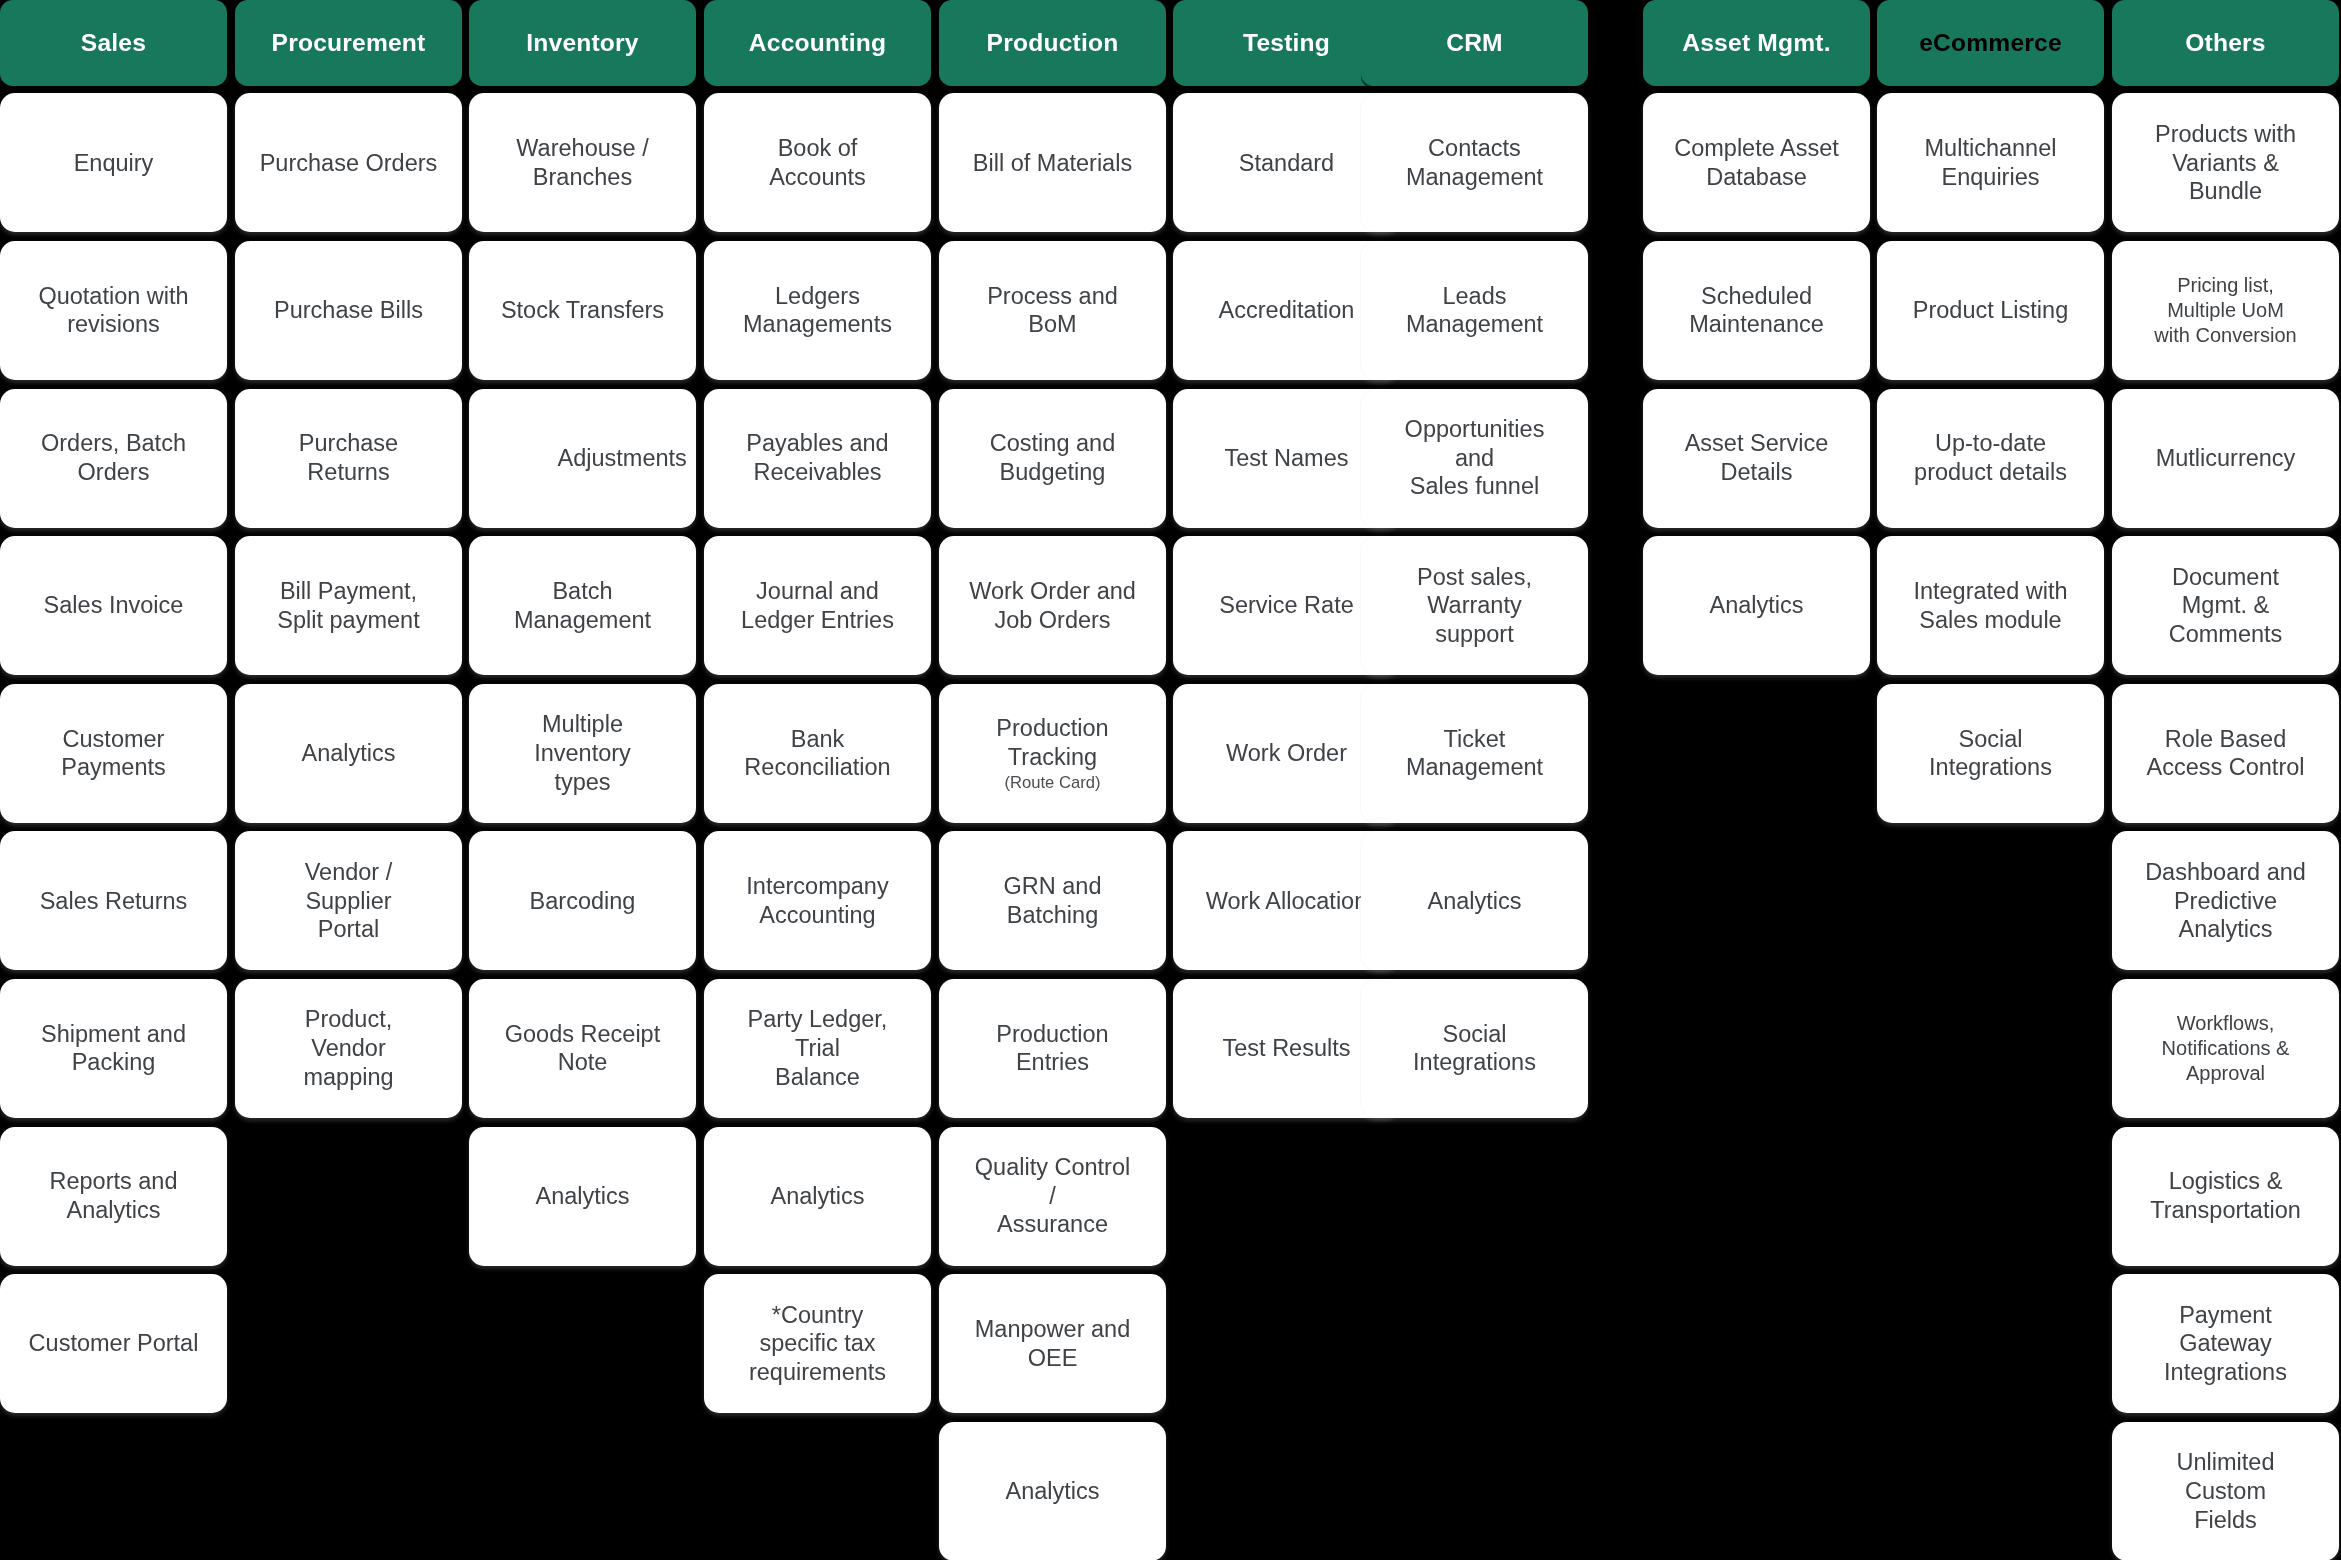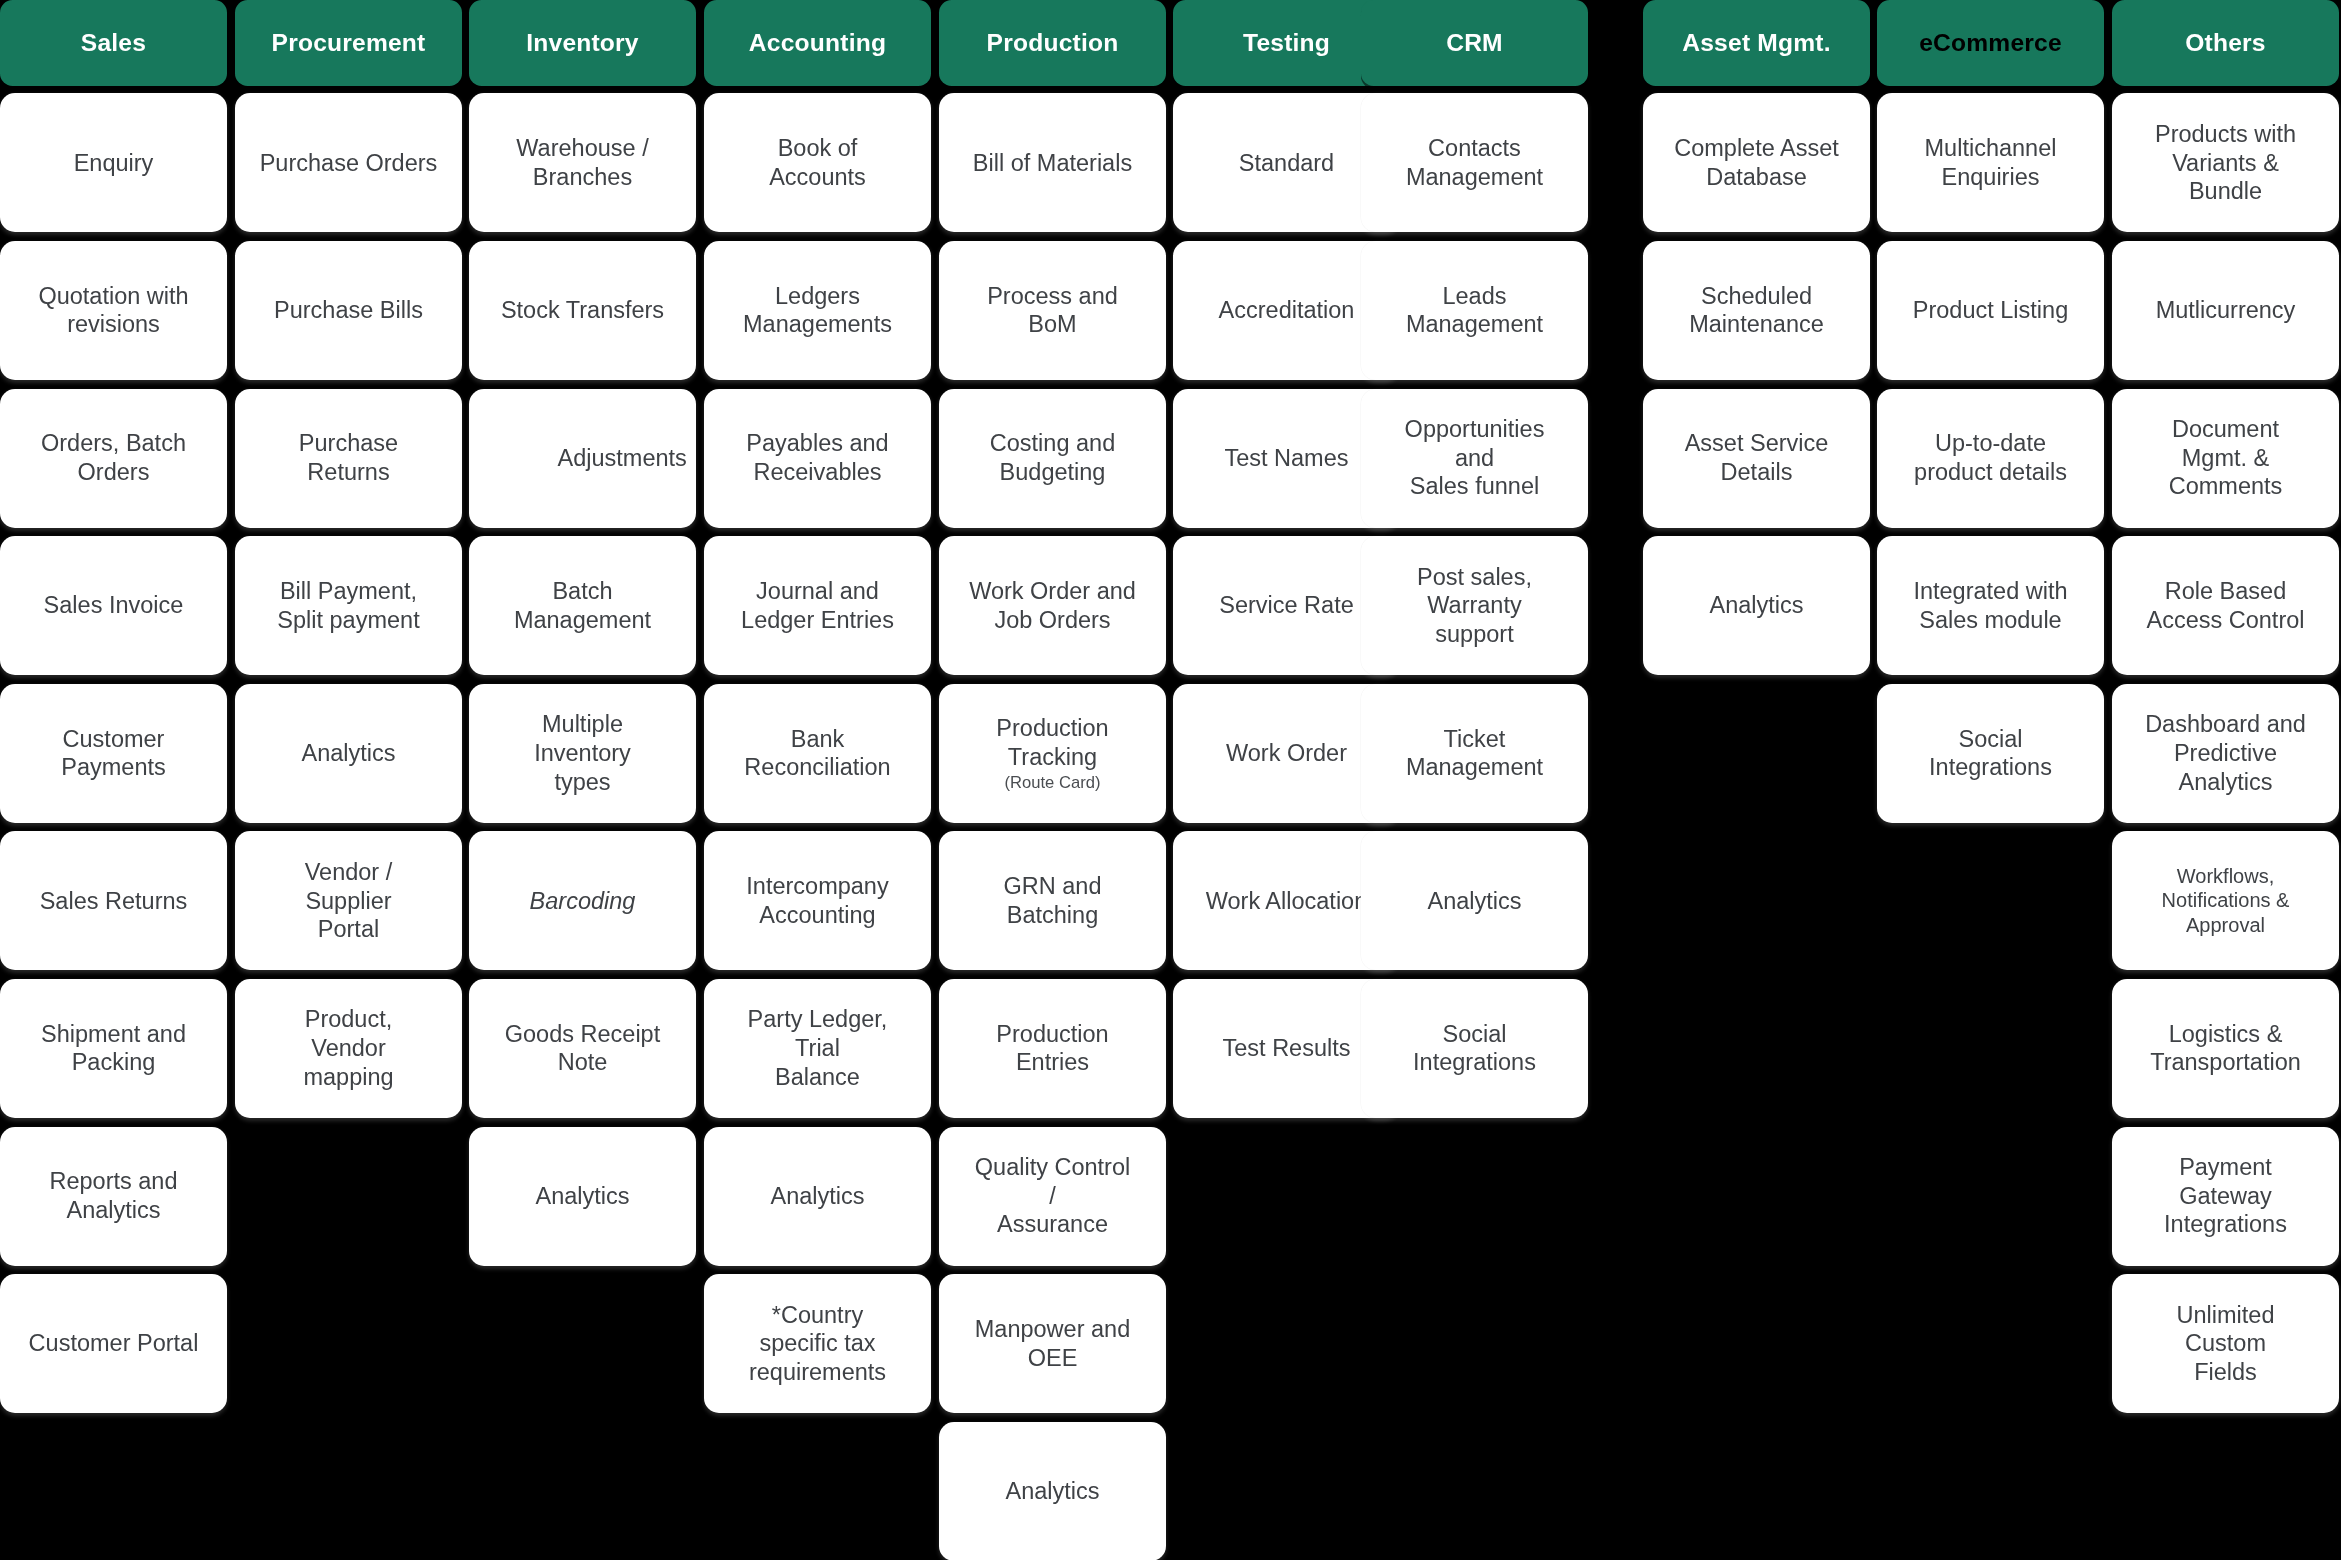--- a/index.html
+++ b/index.html
@@ -172,21 +172,21 @@
       </div>
       <div class="cell" style="background: rgb(255, 255, 255);">
         <span class="cell-label" style="color: rgb(63, 66, 70);">Batch
 Management</span>
       </div>
       <div class="cell" style="background: rgb(255, 255, 255);">
         <span class="cell-label" style="color: rgb(63, 66, 70);">Multiple
 Inventory
 types</span>
       </div>
-      <div class="cell" style="background: rgb(255, 255, 255); font-style: italic;">
+      <div class="cell" style="background: rgb(255, 255, 255);">
         <span class="cell-label" style="color: rgb(63, 66, 70);">Barcoding</span>
       </div>
       <div class="cell" style="background: rgb(255, 255, 255); justify-content: center;">
         <span class="cell-label" style="color: rgb(63, 66, 70);">Goods Receipt
 Note</span>
       </div>
       <div class="cell" style="background: rgb(255, 255, 255);">
         <span class="cell-label" style="color: rgb(63, 66, 70);">Analytics</span>
       </div>
     </div>
@@ -384,20 +384,25 @@
     <div class="column" style="left: 2112px;">
       <div class="col-header" style="background: rgb(23, 120, 92);">
         <span class="col-header-label" style="color: rgb(255, 255, 255);">Others</span>
       </div>
       <div class="cell" style="background: rgb(255, 255, 255);">
         <span class="cell-label" style="color: rgb(63, 66, 70);">Products with
 Variants &amp;
 Bundle</span>
       </div>
       <div class="cell" style="background: rgb(255, 255, 255);">
+        <span class="cell-label sm" style="color: rgb(63, 66, 70);">Pricing list,
+Multiple UoM
+with Conversion</span>
+      </div>
+      <div class="cell" style="background: rgb(255, 255, 255);">
         <span class="cell-label" style="color: rgb(63, 66, 70);">Mutlicurrency</span>
       </div>
       <div class="cell" style="background: rgb(255, 255, 255);">
         <span class="cell-label" style="color: rgb(63, 66, 70);">Document
 Mgmt. &amp;
 Comments</span>
       </div>
       <div class="cell" style="background: rgb(255, 255, 255);">
         <span class="cell-label" style="color: rgb(63, 66, 70);">Role Based
 Access Control</span>

